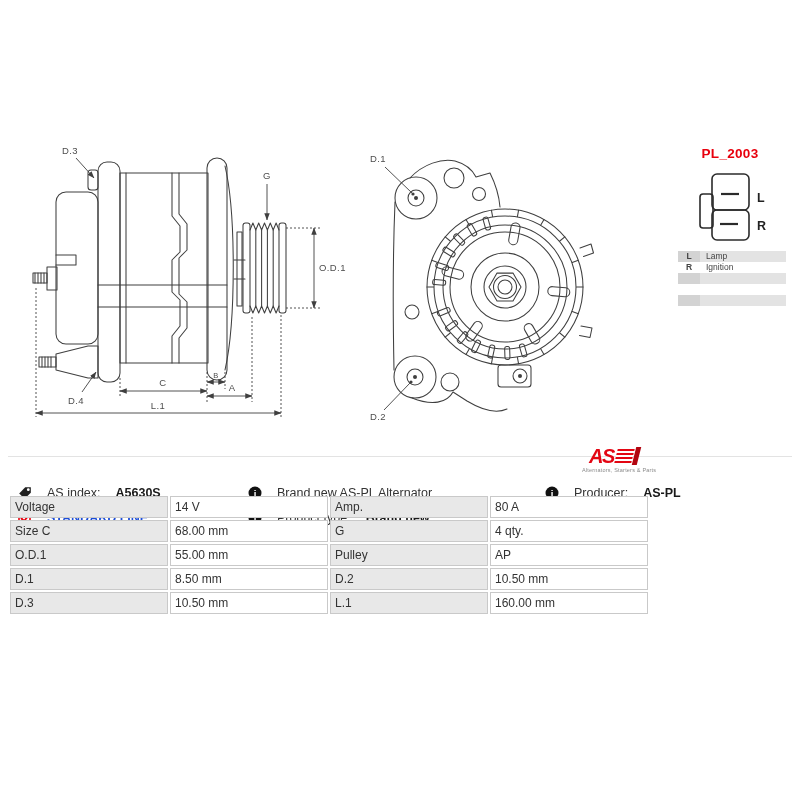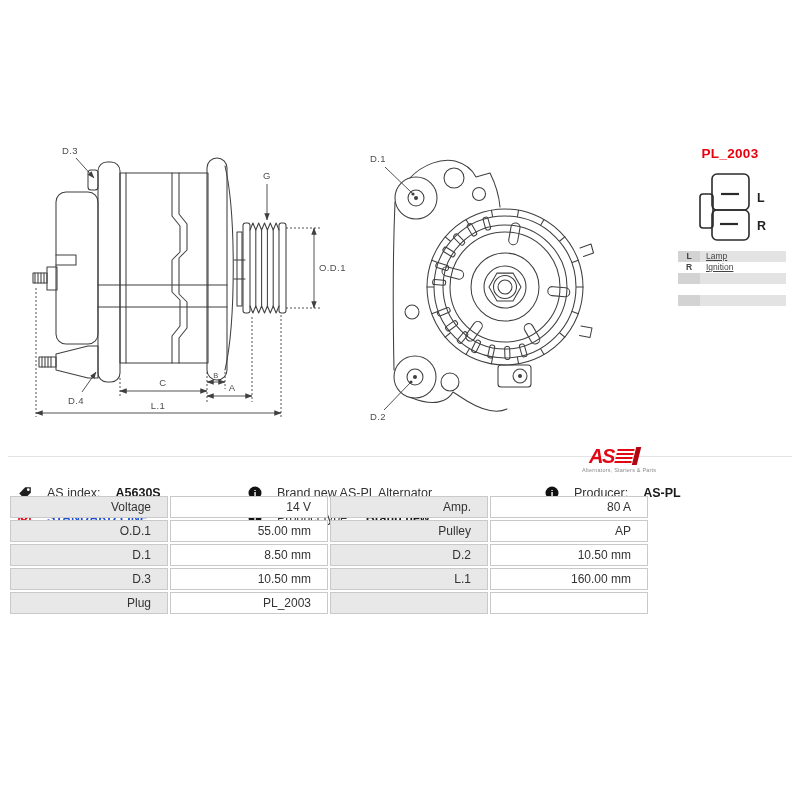--- a/index.html
+++ b/index.html
@@ -14,21 +14,21 @@
   .dotl{stroke:#3f3f3f;stroke-width:.9;fill:none;stroke-dasharray:2 2;}
   .diml{stroke:#3f3f3f;stroke-width:.9;fill:none;}
 
   
   .pl-title{left:672px;top:146px;width:116px;text-align:center;
             font-size:13.5px;font-weight:bold;letter-spacing:.3px;}
   .pin-label{font-size:12.5px;font-weight:bold;fill:#222;}
   .legend{left:678px;top:251px;width:108px;font-size:8.5px;line-height:11px;color:#444;}
   .legend-row{display:flex;height:11px;}
   .legend-key{width:22px;text-align:center;font-weight:bold;}
-  .legend-val{flex:1;padding-left:6px;text-decoration:underline;}
+  .legend-val{flex:1;padding-left:6px;}
   .legend-row.odd .legend-key{background:#d3d3d3;}
   .legend-row.odd .legend-val{background:#e3e3e3;}
 
   
   .info-row{font-size:12.5px;color:#333;display:flex;align-items:flex-end;gap:15px;margin-top:46px;}
   .b{font-weight:bold;color:#1a1a1a;}
   .red-b{font-weight:bold;}
   .hairline{left:8px;top:456px;width:784px;height:1px;background:#e3e3e3;}
   .ico{flex:0 0 auto;display:block;}
 
@@ -38,21 +38,21 @@
   .as-word{font-size:20px;font-weight:bold;font-style:italic;letter-spacing:-1.5px;line-height:18px;}
   .as-stripes{width:17px;height:14px;margin-left:2px;
       background:repeating-linear-gradient(to bottom,#e30613 0 2px,#fff 2px 4px);
       transform:skewX(-14deg);}
   .as-wedge{width:5px;height:18px;background:#b20510;margin-left:1px;transform:skewX(-14deg);}
   .as-caption{font-size:5.5px;color:#8a8a8a;letter-spacing:.2px;margin-top:1px;white-space:nowrap;}
 
   
   table.spec{left:8px;top:494px;position:absolute;border-collapse:separate;
              border-spacing:2px;table-layout:fixed;width:642px;font-size:12px;color:#333;}
-  table.spec td{height:20px;padding:0 16px 0 4px;text-align:right;
+  table.spec td{height:20px;padding:0 16px 0 4px;
                 border:1px solid #c9c9c9;overflow:hidden;white-space:nowrap;}
   td.key{background:#e8e8e8;}
   td.val{background:#ffffff;}
 </style>
 </head>
 <body>
 
 <svg class="abs" style="left:22px;top:132px" width="335" height="300" viewBox="0 0 335 300">
   <defs>
     <marker id="mA" viewBox="0 0 8 6" refX="7.5" refY="3" markerWidth="8" markerHeight="6" orient="auto">
@@ -314,37 +314,37 @@
 
 <table class="spec">
   <tbody>
     <tr>
       <td class="key">Voltage</td>
       <td class="val">14 V</td>
       <td class="key">Amp.</td>
       <td class="val">80 A</td>
     </tr>
     <tr>
+      <td class="key">Size C</td>
+      <td class="val">68.00 mm</td>
+      <td class="key">G</td>
+      <td class="val">4 qty.</td>
+    </tr>
+    <tr>
       <td class="key">O.D.1</td>
       <td class="val">55.00 mm</td>
       <td class="key">Pulley</td>
       <td class="val">AP</td>
     </tr>
     <tr>
       <td class="key">D.1</td>
       <td class="val">8.50 mm</td>
       <td class="key">D.2</td>
       <td class="val">10.50 mm</td>
     </tr>
     <tr>
       <td class="key">D.3</td>
       <td class="val">10.50 mm</td>
       <td class="key">L.1</td>
       <td class="val">160.00 mm</td>
     </tr>
-    <tr>
-      <td class="key">Plug</td>
-      <td class="val">PL_2003</td>
-      <td class="key"></td>
-      <td class="val"></td>
-    </tr>
   </tbody>
 </table>
 
 </body></html>

